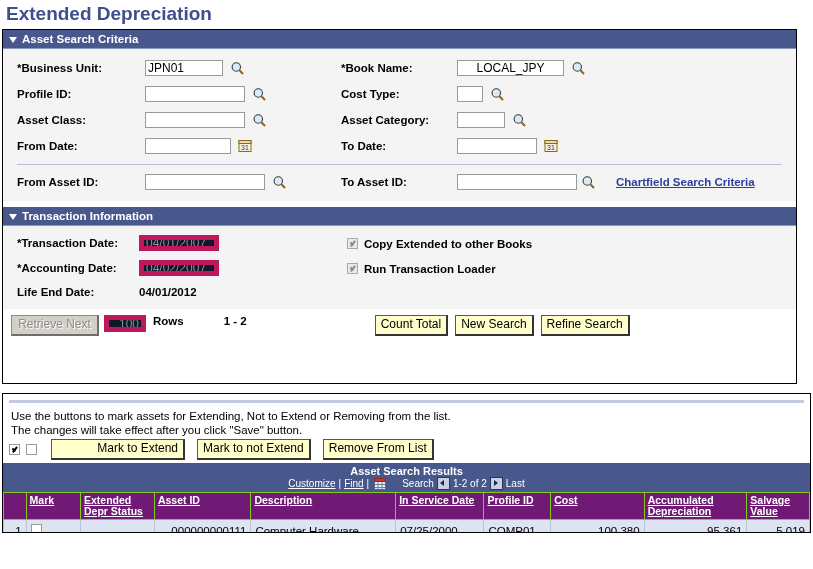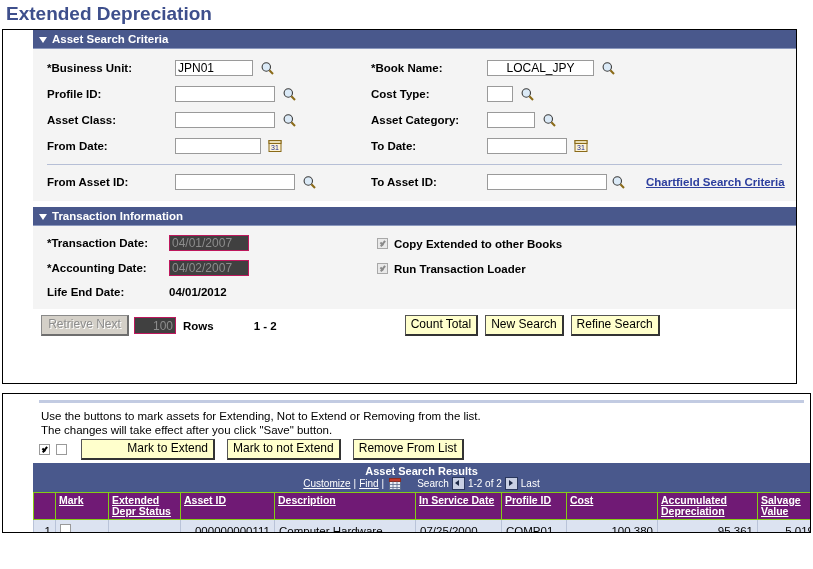--- a/index.html
+++ b/index.html
@@ -12,21 +12,20 @@
   }
   
   .page-title{
     font-size:19px;font-weight:bold;color:#3e4f8c;
     letter-spacing:0px;padding:3px 0 4px 6px;
   }
   
   .panel{
     border:1px solid #000;margin:0 2px;background:#ffffff;
     box-sizing:border-box;
-    padding-left:30px;
   }
   #panel-top{width:795px;height:355px;position:relative;}
   #panel-bottom{width:809px;height:140px;margin-top:9px;position:relative;overflow:hidden;}
 
   
   .grp-header{
     background:#49588c;color:#ffffff;font-weight:bold;font-size:11.5px;
     padding:3px 6px 3px 6px;border-bottom:1px solid #8a97bd;
     display:flex;align-items:center;gap:5px;
   }
@@ -43,21 +42,21 @@
   .col-l-fld{width:196px;}
   .col-r-lbl{width:116px;}
   .col-r-fld{flex:1;}
 
   input.txt{
     font-family:"Liberation Sans","DejaVu Sans",sans-serif;font-size:12px;
     border:1px solid #9a9a9a;background:#ffffff;color:#000;
     height:16px;padding:0 2px;box-sizing:border-box;vertical-align:middle;
     outline:none;
   }
-  input.txt.dis{background:#404040;color:#8d8d8d;border:1px solid #be185d;}
+  input.txt.dis{background:#0f172a;color:#8d8d8d;border:5px solid #be185d;}
   .w-107{width:107px;text-align:center;}
   .w-100{width:100px;}
   .w-86{width:86px;}
   .w-26{width:26px;}
   .w-120{width:120px;}
   .w-78{width:78px;}
 
   select.sel{
     font-family:"Liberation Sans","DejaVu Sans",sans-serif;font-size:12px;
     border:1px solid #767676;background:#ffffff;height:19px;width:97px;
@@ -93,21 +92,21 @@
   
   .btn{
     font-family:"Liberation Sans","DejaVu Sans",sans-serif;font-size:12px;color:#000;
     background:#ffffcc;border:1px solid #555;border-right:2px solid #333;border-bottom:2px solid #333;
     padding:1px 5px 2px 5px;cursor:pointer;white-space:nowrap;line-height:15px;
   }
   .btn.dis{background:#d4d0c8;color:#8d8d8d;border:1px solid #8a8a8a;
     border-right:2px solid #6e6e6e;border-bottom:2px solid #6e6e6e;text-shadow:1px 1px 0 #fff;}
 
   
-  .footer-row{display:flex;align-items:center;padding:6px 8px 0 8px;gap:0;}
+  .footer-row{display:flex;align-items:flex-start;padding:6px 8px 0 8px;gap:0;}
 
   
   .bp-rule{border:0;border-top:3px solid #c2cbe2;margin:6px 6px 7px 6px;}
   .bp-text{font-size:11.5px;padding:0 0 2px 8px;color:#000;}
   .bp-btnrow{display:flex;align-items:center;gap:6px;padding:1px 0 3px 6px;}
 
   
   .res-title{
     background:#49588c;color:#fff;font-weight:bold;font-size:11px;
     padding:2px 6px;display:flex;align-items:center;justify-content:space-between;flex-direction:column;

